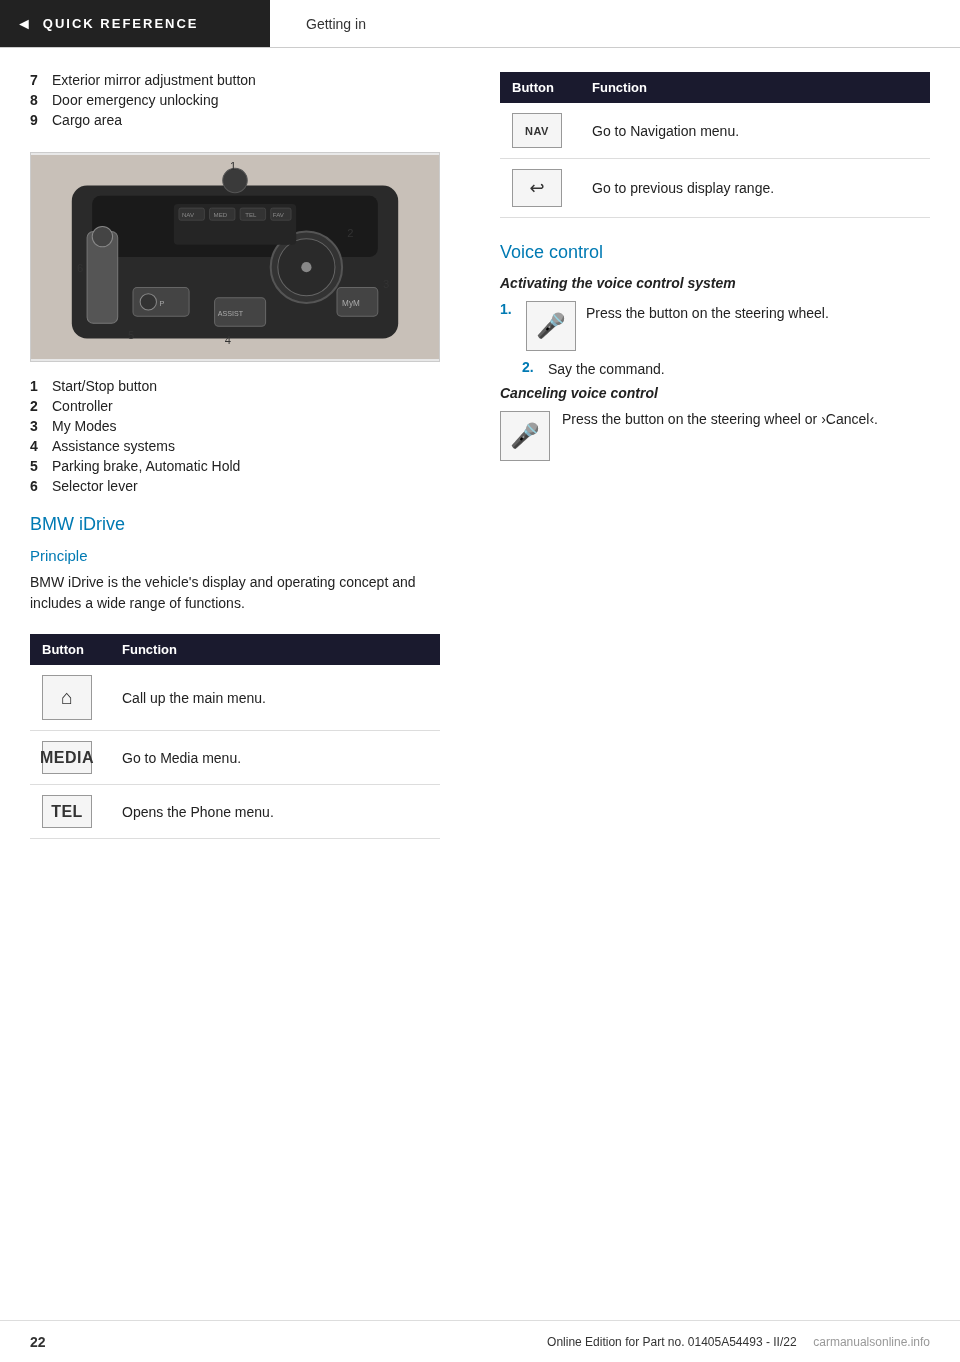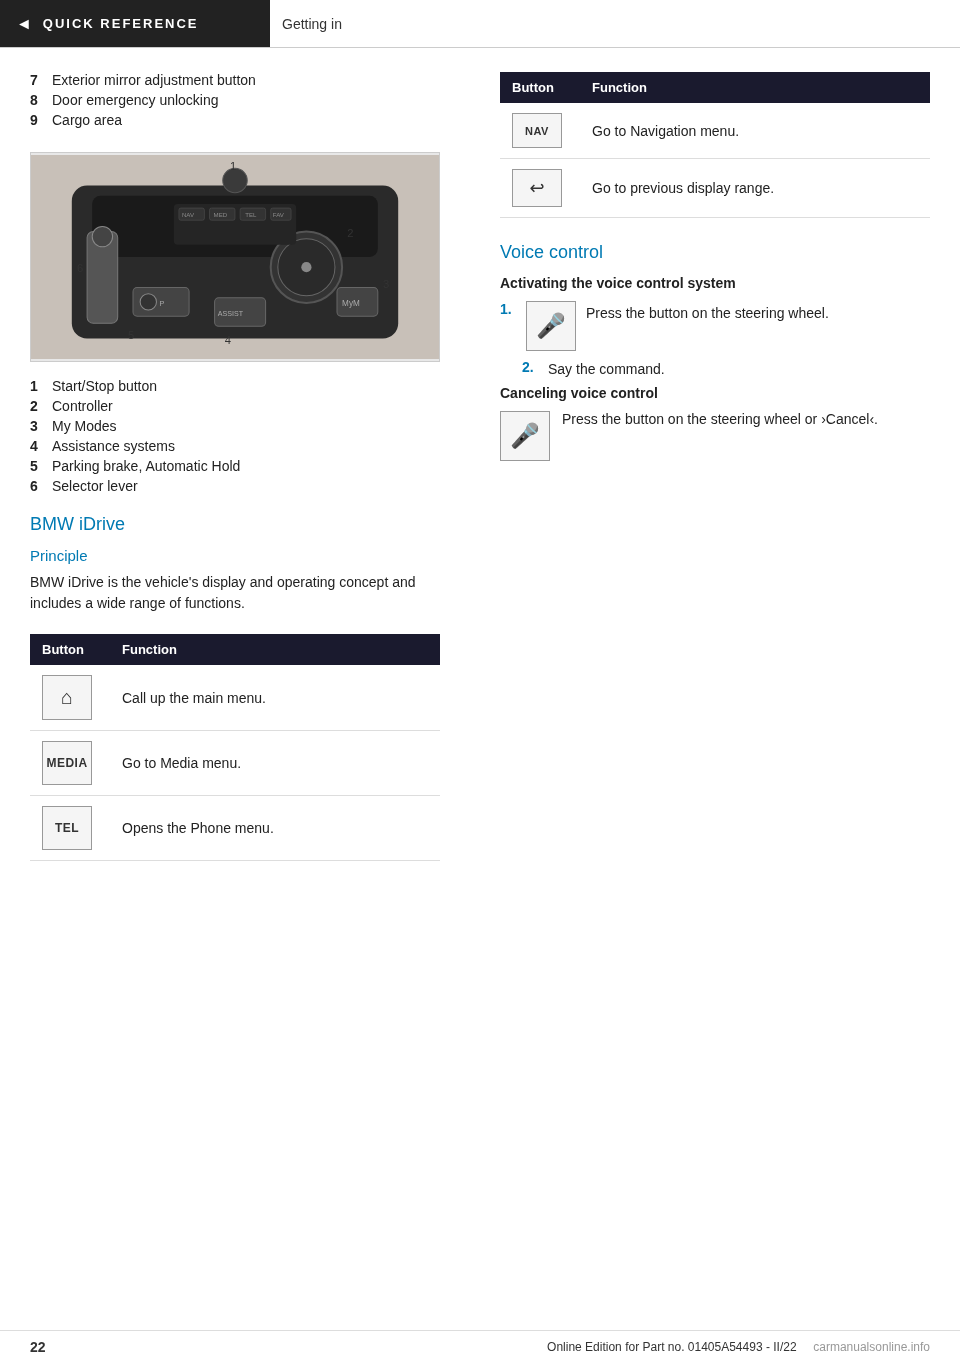--- a/index.html
+++ b/index.html
@@ -31,21 +31,21 @@
       letter-spacing: 1px;
       min-width: 270px;
       gap: 10px;
     }
     .header-left .arrow-icon {
       font-size: 16px;
     }
     .header-right {
       display: flex;
       align-items: center;
-      padding: 0 12px;
+      padding: 0 36px;
       font-size: 14px;
       color: #333;
       flex: 1;
     }
 
     
     .content {
       display: flex;
       padding: 24px 0 0 0;
     }
@@ -174,22 +174,22 @@
       color: #333;
       background: #f5f5f5;
     }
     .btn-icon-home {
       width: 50px;
       height: 45px;
       font-size: 20px;
     }
     .btn-icon-text {
       width: 50px;
-      height: 44px;
-      font-size: 12px;
+      height: 33px;
+      font-size: 16px;
       letter-spacing: 0.5px;
     }
 
     
     .right-btn-table {
       width: 100%;
       border-collapse: collapse;
       margin-bottom: 24px;
     }
     .right-btn-table thead tr {
@@ -215,20 +215,21 @@
 
     
     .voice-section {
       margin-top: 24px;
     }
 
     .bold-label {
       font-weight: bold;
       font-size: 14px;
       margin-bottom: 10px;
+      font-style: italic;
     }
 
     .voice-step {
       display: flex;
       gap: 10px;
       margin-bottom: 8px;
       align-items: flex-start;
     }
     .voice-step-num {
       color: #007ab3;
@@ -255,21 +256,21 @@
       align-items: flex-start;
       margin-top: 10px;
     }
 
     
     .footer {
       position: absolute;
       bottom: 0;
       left: 0;
       right: 0;
-      height: 32px;
+      height: 42px;
       display: flex;
       align-items: center;
       justify-content: space-between;
       padding: 12px 30px;
       border-top: 1px solid #ddd;
       font-size: 12px;
       color: #333;
     }
     .page-num {
       font-weight: bold;

